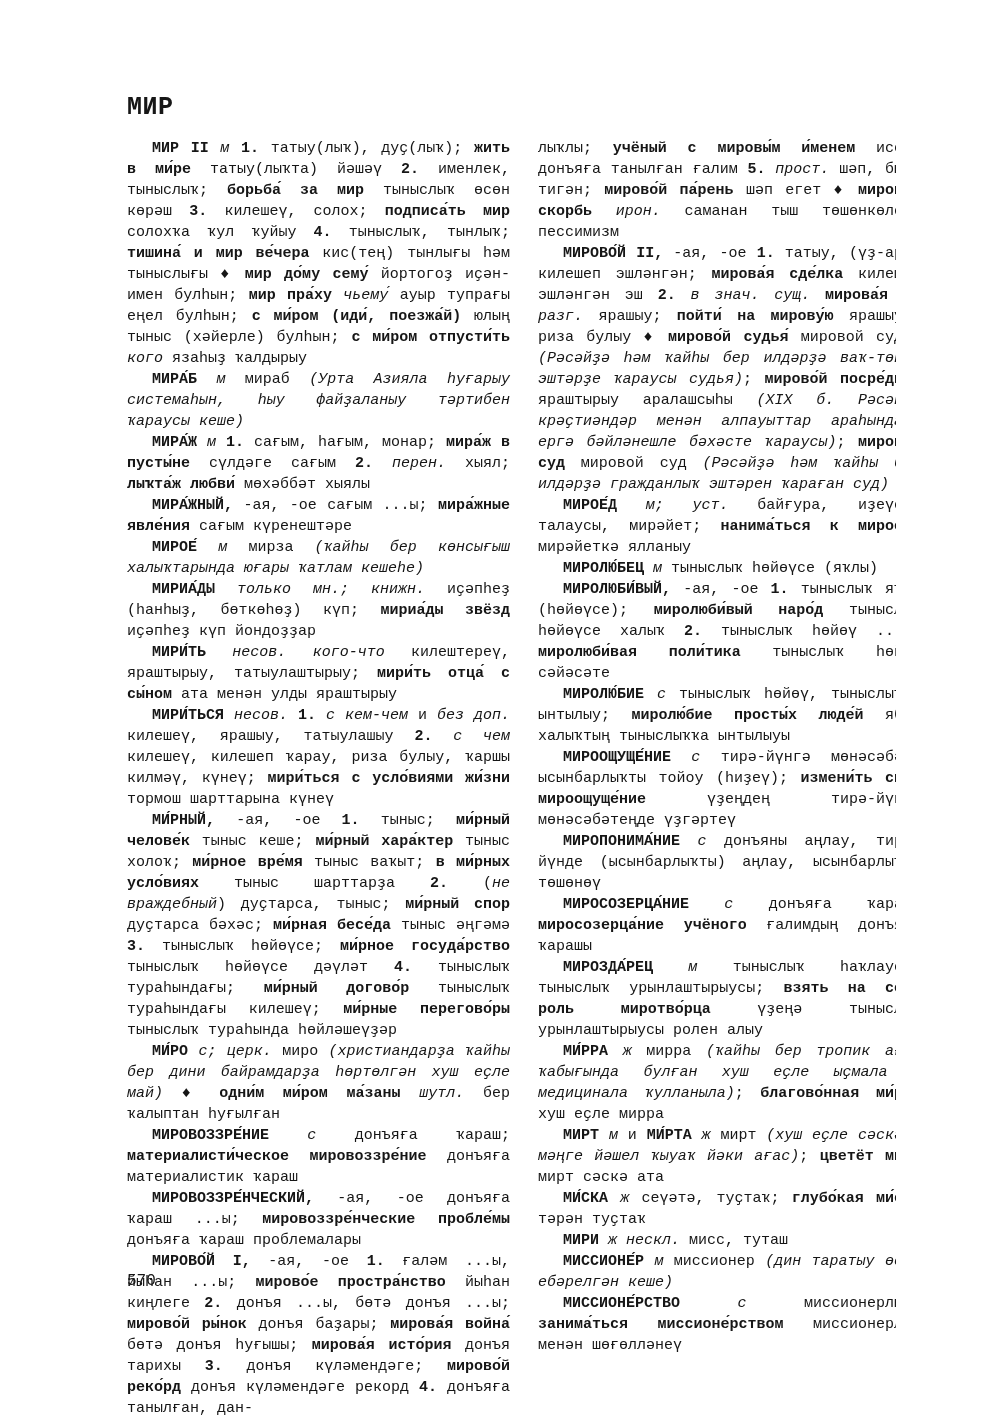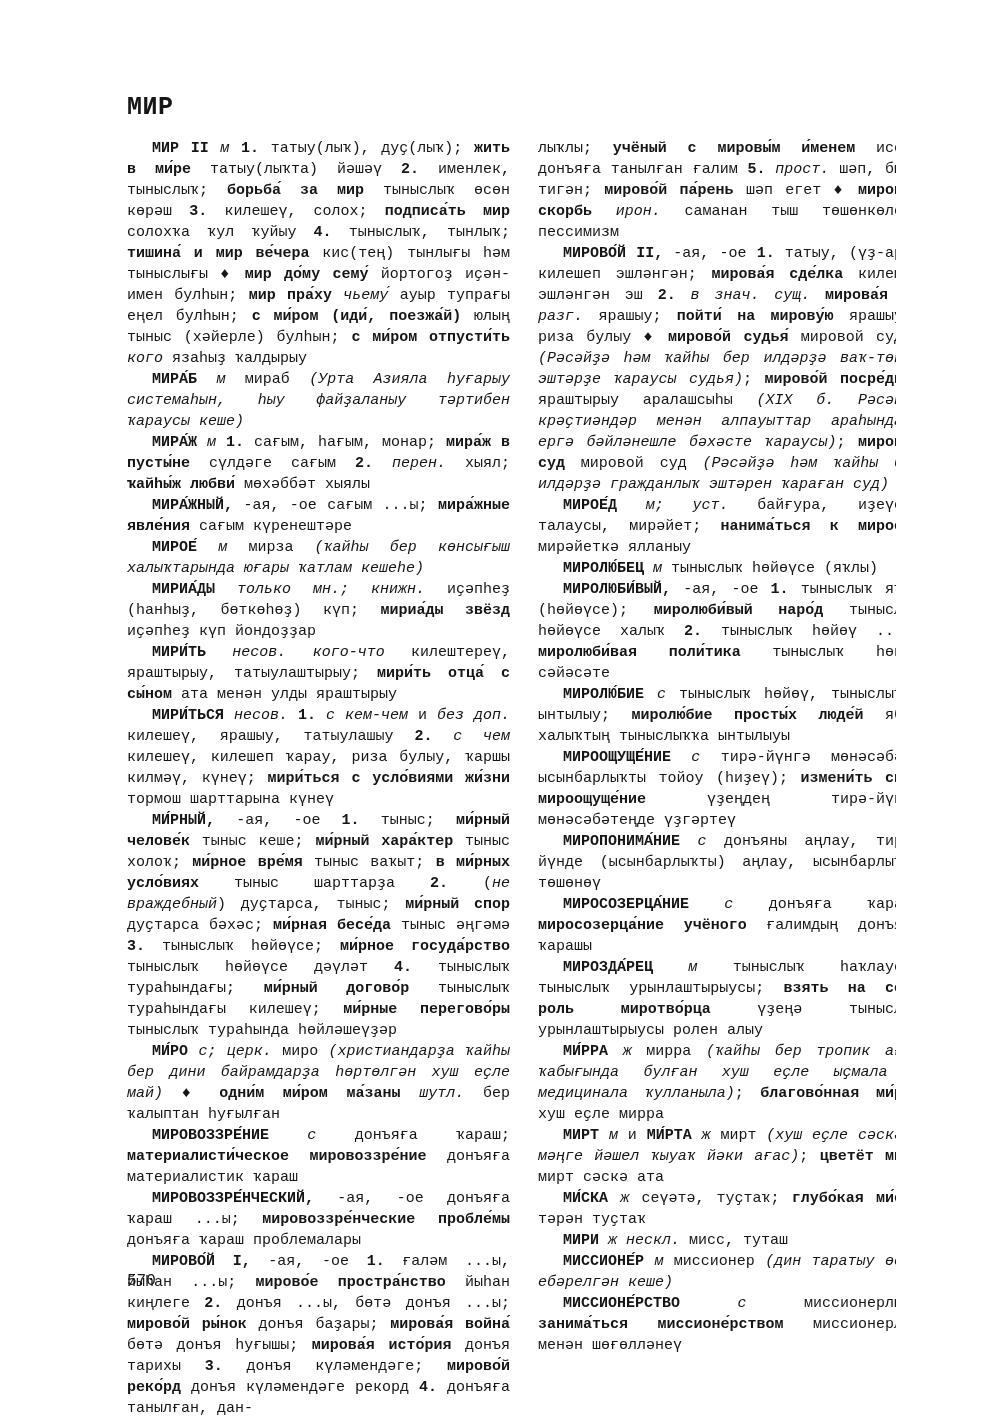--- a/index.html
+++ b/index.html
@@ -60,21 +60,21 @@
 </head>
 <body>
 
 <div class="page">
   <div class="running-head">МИР</div>
 
   <div class="columns">
     <div class="col" id="col-left">
         <p class="entry"><span class="b">МИР II </span><span class="i">м </span><span class="b">1. </span><span class="n">татыу(лыҡ), дуҫ(лыҡ); </span><span class="b">жить в ми́ре </span><span class="n">татыу(лыҡта) йәшәү </span><span class="b">2. </span><span class="n">именлек, тыныслыҡ; </span><span class="b">борьба́ за мир </span><span class="n">тыныслыҡ өсөн көрәш </span><span class="b">3. </span><span class="n">килешеү, солох; </span><span class="b">подписа́ть мир </span><span class="n">солохҡа ҡул ҡуйыу </span><span class="b">4. </span><span class="n">тыныслыҡ, тынлыҡ; </span><span class="b">тишина́ и мир ве́чера </span><span class="n">кис(тең) тынлығы һәм тыныслығы ♦ </span><span class="b">мир до́му сему́ </span><span class="n">йортогоҙ иҫән-имен булһын; </span><span class="b">мир пра́ху </span><span class="i">чьему́ </span><span class="n">ауыр тупрағы еңел булһын; </span><span class="b">с ми́ром (иди́, поезжа́й) </span><span class="n">юлың тыныс (хәйерле) булһын; </span><span class="b">с ми́ром отпусти́ть </span><span class="i">кого </span><span class="n">язаһыҙ ҡалдырыу</span></p>
         <p class="entry"><span class="b">МИРА́Б </span><span class="i">м </span><span class="n">мираб </span><span class="i">(Урта Азияла һуғарыу системаһын, һыу файҙаланыу тәртибен ҡараусы кеше)</span></p>
-        <p class="entry"><span class="b">МИРА́Ж </span><span class="i">м </span><span class="b">1. </span><span class="n">сағым, һағым, монар; </span><span class="b">мира́ж в пусты́не </span><span class="n">сүлдәге сағым </span><span class="b">2. </span><span class="i">перен. </span><span class="n">хыял; </span><span class="b">ҡайһы́ж любви́ </span><span class="n">мөхәббәт хыялы</span></p>
+        <p class="entry"><span class="b">МИРА́Ж </span><span class="i">м </span><span class="b">1. </span><span class="n">сағым, һағым, монар; </span><span class="b">мира́ж в пусты́не </span><span class="n">сүлдәге сағым </span><span class="b">2. </span><span class="i">перен. </span><span class="n">хыял; </span><span class="b">лыҡта́ж любви́ </span><span class="n">мөхәббәт хыялы</span></p>
         <p class="entry"><span class="b">МИРА́ЖНЫЙ, </span><span class="n">-ая, -ое сағым ...ы; </span><span class="b">мира́жные явле́ния </span><span class="n">сағым күренештәре</span></p>
         <p class="entry"><span class="b">МИРОЕ́ </span><span class="i">м </span><span class="n">мирза </span><span class="i">(ҡайһы бер көнсығыш халыҡтарында юғары ҡатлам кешеһе)</span></p>
         <p class="entry"><span class="b">МИРИА́ДЫ </span><span class="i">только мн.; книжн. </span><span class="n">иҫәпһеҙ (һанһыҙ, бөткөһөҙ) күп; </span><span class="b">мириа́ды звёзд </span><span class="n">иҫәпһеҙ күп йондоҙҙар</span></p>
         <p class="entry"><span class="b">МИРИ́ТЬ </span><span class="i">несов. кого-что </span><span class="n">килештереү, яраштырыу, татыулаштырыу; </span><span class="b">мири́ть отца́ с сы́ном </span><span class="n">ата менән улды яраштырыу</span></p>
         <p class="entry"><span class="b">МИРИ́ТЬСЯ </span><span class="i">несов. </span><span class="b">1. </span><span class="i">с кем-чем </span><span class="n">и </span><span class="i">без доп. </span><span class="n">килешеү, ярашыу, татыулашыу </span><span class="b">2. </span><span class="i">с чем </span><span class="n">килешеү, килешеп ҡарау, риза булыу, ҡаршы килмәү, күнеү; </span><span class="b">мири́ться с усло́виями жи́зни </span><span class="n">тормош шарттарына күнеү</span></p>
         <p class="entry"><span class="b">МИ́РНЫЙ, </span><span class="n">-ая, -ое </span><span class="b">1. </span><span class="n">тыныс; </span><span class="b">ми́рный челове́к </span><span class="n">тыныс кеше; </span><span class="b">ми́рный хара́ктер </span><span class="n">тыныс холоҡ; </span><span class="b">ми́рное вре́мя </span><span class="n">тыныс ваҡыт; </span><span class="b">в ми́рных усло́виях </span><span class="n">тыныс шарттарҙа </span><span class="b">2. </span><span class="n">(</span><span class="i">не враждебный</span><span class="n">) дуҫтарса, тыныс; </span><span class="b">ми́рный спор </span><span class="n">дуҫтарса бәхәс; </span><span class="b">ми́рная бесе́да </span><span class="n">тыныс әңгәмә </span><span class="b">3. </span><span class="n">тыныслыҡ һөйөүсе; </span><span class="b">ми́рное госуда́рство </span><span class="n">тыныслыҡ һөйөүсе дәүләт </span><span class="b">4. </span><span class="n">тыныслыҡ тураһындағы; </span><span class="b">ми́рный догово́р </span><span class="n">тыныслыҡ тураһындағы килешеү; </span><span class="b">ми́рные перегово́ры </span><span class="n">тыныслыҡ тураһында һөйләшеүҙәр</span></p>
         <p class="entry"><span class="b">МИ́РО </span><span class="i">с; церк. </span><span class="n">миро </span><span class="i">(христиандарҙа ҡайһы бер дини байрамдарҙа һөртөлгән хуш еҫле май)</span><span class="n"> ♦ </span><span class="b">одни́м ми́ром ма́заны </span><span class="i">шутл. </span><span class="n">бер ҡалыптан һуғылған</span></p>
         <p class="entry"><span class="b">МИРОВОЗЗРЕ́НИЕ </span><span class="i">с </span><span class="n">донъяға ҡараш; </span><span class="b">материалисти́ческое мировоззре́ние </span><span class="n">донъяға материалистик ҡараш</span></p>
         <p class="entry"><span class="b">МИРОВОЗЗРЕ́НЧЕСКИЙ, </span><span class="n">-ая, -ое донъяға ҡараш ...ы; </span><span class="b">мировоззре́нческие пробле́мы </span><span class="n">донъяға ҡараш проблемалары</span></p>
         <p class="entry"><span class="b">МИРОВО́Й I, </span><span class="n">-ая, -ое </span><span class="b">1. </span><span class="n">ғаләм ...ы, йыһан ...ы; </span><span class="b">мирово́е простра́нство </span><span class="n">йыһан киңлеге </span><span class="b">2. </span><span class="n">донъя ...ы, бөтә донъя ...ы; </span><span class="b">мирово́й ры́нок </span><span class="n">донъя баҙары; </span><span class="b">мирова́я война́ </span><span class="n">бөтә донъя һуғышы; </span><span class="b">мирова́я исто́рия </span><span class="n">донъя тарихы </span><span class="b">3. </span><span class="n">донъя күләмендәге; </span><span class="b">мирово́й реко́рд </span><span class="n">донъя күләмендәге рекорд </span><span class="b">4. </span><span class="n">донъяға танылған, дан-</span></p>

